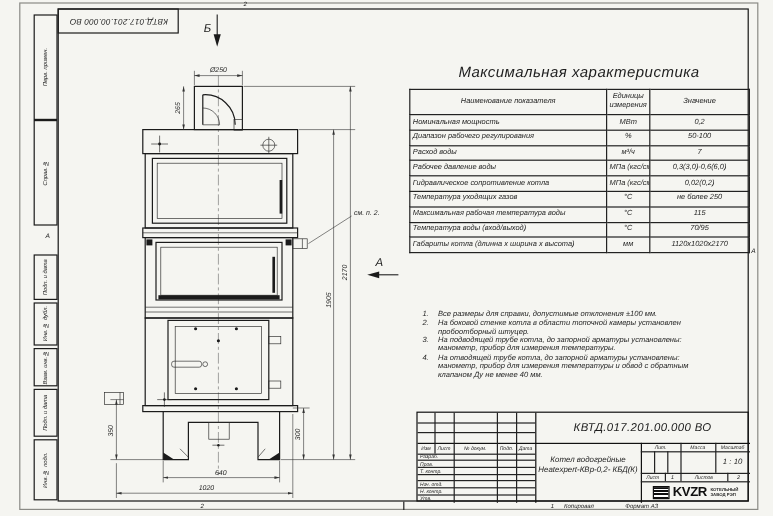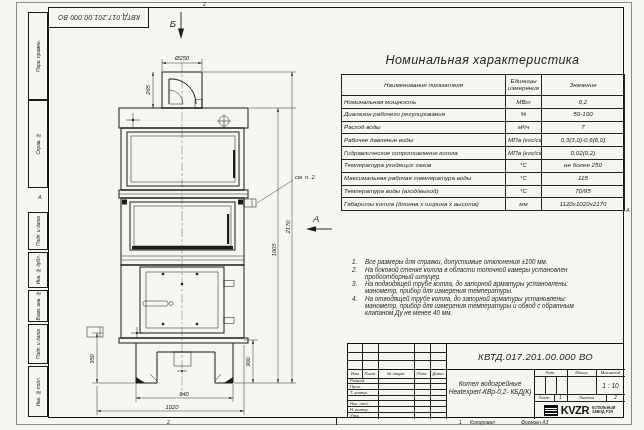--- a/index.html
+++ b/index.html
@@ -210,21 +210,21 @@
     <polygon class="f" points="181,39 178,28.5 184,28.5"></polygon>
     <text class="vt" x="176" y="27" text-anchor="end">Б</text>
     <line x1="332" y1="229" x2="312" y2="229" stroke="#1b1b1b" stroke-width=".9"></line>
     <polygon class="f" points="306,229 316,226.2 316,231.8"></polygon>
     <text class="vt" x="313" y="222">А</text>
     <line class="d" x1="257" y1="203" x2="293" y2="180"></line>
     <text class="st" x="295" y="179">см. п. 2.</text>
   </g>
 </svg>
 
-<div class="spec-title">Номинальная характеристика</div>
+<div class="spec-title">Максимальная характеристика</div>
 <table class="spec">
   <colgroup>
       <col style="width:164px">
       <col style="width:36px">
       <col style="width:83px">
     </colgroup>
   <thead>
     <tr>
       <th>Наименование показателя</th>
       <th style="white-space:normal">Единицы измерения</th>

